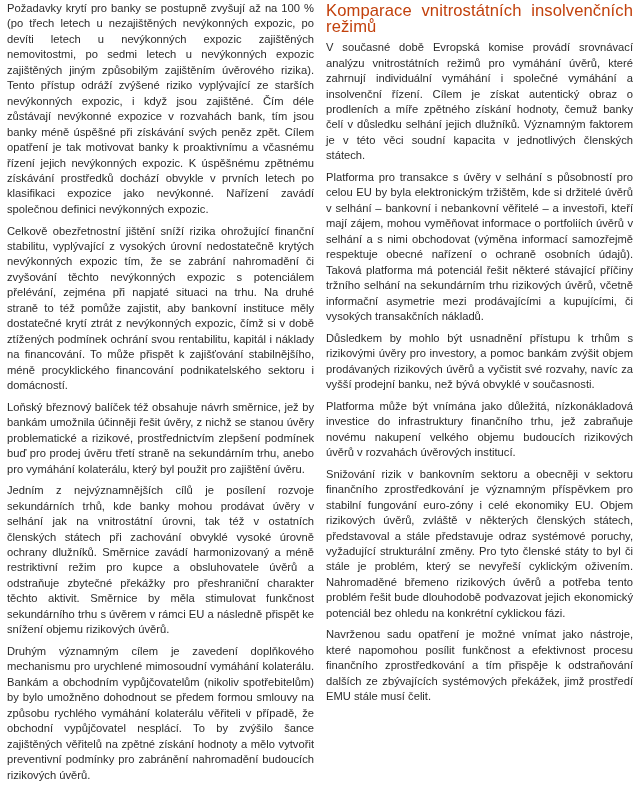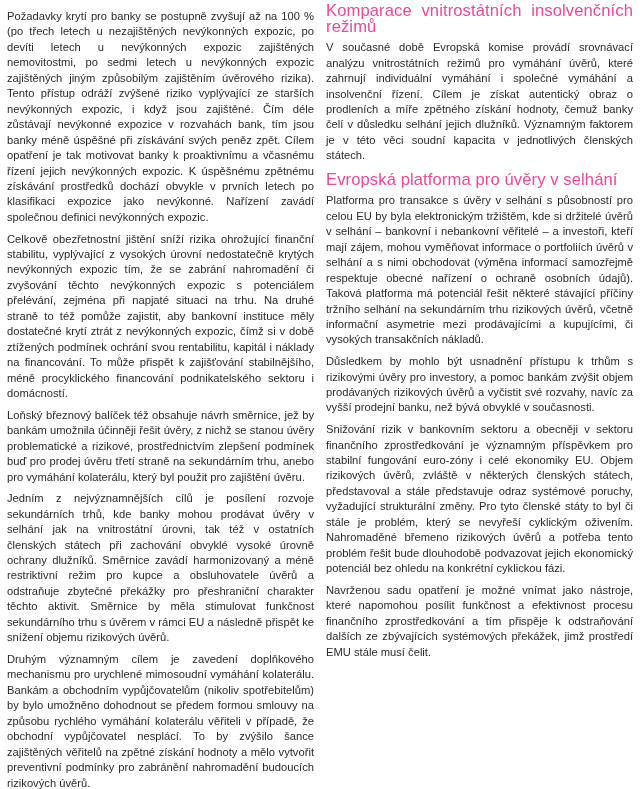--- a/index.html
+++ b/index.html
@@ -3,37 +3,37 @@
 <meta charset="utf-8">
 <style>
   html, body { margin: 0; padding: 0; background: #ffffff; }
   body { width: 640px; height: 789px; overflow: hidden; position: relative;
     font-family: "Liberation Sans", sans-serif; color: #2b2b2b; }
   .col { position: absolute; top: 0; width: 307px; }
   .col.left { left: 7px; }
   .col.right { left: 326px; }
   p { margin: 0 0 6.2px 0; font-size: 11.2px; line-height: 15.45px; text-align: justify;
       hyphens: none; }
-  h2 { margin: 8px 0 6px 0; font-weight: normal; color: #ec4899; font-size: 16.6px;
+  h2 { margin: 8px 0 6px 0; font-weight: normal; color: #c2410c; font-size: 16.6px;
        line-height: 15.6px; text-align: justify; text-align-last: left; letter-spacing: 0.1px; }
   .col.right h2.first { margin-top: 3px; }
-  .col.left p.first { margin-top: 9px; }
+  .col.left p.first { margin-top: 1px; }
 </style>
 </head>
 <body>
 
 <div class="col left">
   <p class="first">Požadavky krytí pro banky se postupně zvyšují až na 100 % (po třech letech u nezajištěných nevýkonných expozic, po devíti letech u nevýkonných expozic zajištěných nemovitostmi, po sedmi letech u nevýkonných expozic zajištěných jiným způsobilým zajištěním úvěrového rizika). Tento přístup odráží zvýšené riziko vyplývající ze starších nevýkonných expozic, i když jsou zajištěné. Čím déle zůstávají nevýkonné expozice v rozvahách bank, tím jsou banky méně úspěšné při získávání svých peněz zpět. Cílem opatření je tak motivovat banky k proaktivnímu a včasnému řízení jejich nevýkonných expozic. K úspěšnému zpětnému získávání prostředků dochází obvykle v prvních letech po klasifikaci expozice jako nevýkonné. Nařízení zavádí společnou definici nevýkonných expozic.</p>
   <p>Celkově obezřetnostní jištění sníží rizika ohrožující finanční stabilitu, vyplývající z vysokých úrovní nedostatečně krytých nevýkonných expozic tím, že se zabrání nahromadění či zvyšování těchto nevýkonných expozic s potenciálem přelévání, zejména při napjaté situaci na trhu. Na druhé straně to též pomůže zajistit, aby bankovní instituce měly dostatečné krytí ztrát z nevýkonných expozic, čímž si v době ztížených podmínek ochrání svou rentabilitu, kapitál i náklady na financování. To může přispět k zajišťování stabilnějšího, méně procyklického financování podnikatelského sektoru i domácností.</p>
   <p>Loňský březnový balíček též obsahuje návrh směrnice, jež by bankám umožnila účinněji řešit úvěry, z nichž se stanou úvěry problematické a rizikové, prostřednictvím zlepšení podmínek buď pro prodej úvěru třetí straně na sekundárním trhu, anebo pro vymáhání kolaterálu, který byl použit pro zajištění úvěru.</p>
   <p>Jedním z nejvýznamnějších cílů je posílení rozvoje sekundárních trhů, kde banky mohou prodávat úvěry v selhání jak na vnitrostátní úrovni, tak též v ostatních členských státech při zachování obvyklé vysoké úrovně ochrany dlužníků. Směrnice zavádí harmonizovaný a méně restriktivní režim pro kupce a obsluhovatele úvěrů a odstraňuje zbytečné překážky pro přeshraniční charakter těchto aktivit. Směrnice by měla stimulovat funkčnost sekundárního trhu s úvěrem v rámci EU a následně přispět ke snížení objemu rizikových úvěrů.</p>
   <p>Druhým významným cílem je zavedení doplňkového mechanismu pro urychlené mimosoudní vymáhání kolaterálu. Bankám a obchodním vypůjčovatelům (nikoliv spotřebitelům) by bylo umožněno dohodnout se předem formou smlouvy na způsobu rychlého vymáhání kolaterálu věřiteli v případě, že obchodní vypůjčovatel nesplácí. To by zvýšilo šance zajištěných věřitelů na zpětné získání hodnoty a mělo vytvořit preventivní podmínky pro zabránění nahromadění budoucích rizikových úvěrů.</p>
 </div>
 
 <div class="col right">
   <h2 class="first">Komparace vnitrostátních insolvenčních režimů</h2>
   <p>V současné době Evropská komise provádí srovnávací analýzu vnitrostátních režimů pro vymáhání úvěrů, které zahrnují individuální vymáhání i společné vymáhání a insolvenční řízení. Cílem je získat autentický obraz o prodleních a míře zpětného získání hodnoty, čemuž banky čelí v důsledku selhání jejich dlužníků. Významným faktorem je v této věci soudní kapacita v jednotlivých členských státech.</p>
-  <h2>Evropská platforma pro úvěry v selhání</h2>
   <p>Platforma pro transakce s úvěry v selhání s působností pro celou EU by byla elektronickým tržištěm, kde si držitelé úvěrů v selhání – bankovní i nebankovní věřitelé – a investoři, kteří mají zájem, mohou vyměňovat informace o portfoliích úvěrů v selhání a s nimi obchodovat (výměna informací samozřejmě respektuje obecné nařízení o ochraně osobních údajů). Taková platforma má potenciál řešit některé stávající příčiny tržního selhání na sekundárním trhu rizikových úvěrů, včetně informační asymetrie mezi prodávajícími a kupujícími, či vysokých transakčních nákladů.</p>
   <p>Důsledkem by mohlo být usnadnění přístupu k trhům s rizikovými úvěry pro investory, a pomoc bankám zvýšit objem prodávaných rizikových úvěrů a vyčistit své rozvahy, navíc za vyšší prodejní banku, než bývá obvyklé v současnosti.</p>
+  <p>Platforma může být vnímána jako důležitá, nízkonákladová investice do infrastruktury finančního trhu, jež zabraňuje novému nakupení velkého objemu budoucích rizikových úvěrů v rozvahách úvěrových institucí.</p>
   <p>Snižování rizik v bankovním sektoru a obecněji v sektoru finančního zprostředkování je významným příspěvkem pro stabilní fungování euro-zóny i celé ekonomiky EU. Objem rizikových úvěrů, zvláště v některých členských státech, představoval a stále představuje odraz systémové poruchy, vyžadující strukturální změny. Pro tyto členské státy to byl či stále je problém, který se nevyřeší cyklickým oživením. Nahromaděné břemeno rizikových úvěrů a potřeba tento problém řešit bude dlouhodobě podvazovat jejich ekonomický potenciál bez ohledu na konkrétní cyklickou fázi.</p>
   <p>Navrženou sadu opatření je možné vnímat jako nástroje, které napomohou posílit funkčnost a efektivnost procesu finančního zprostředkování a tím přispěje k odstraňování dalších ze zbývajících systémových překážek, jimž prostředí EMU stále musí čelit.</p>
 </div>
 
 </body></html>

